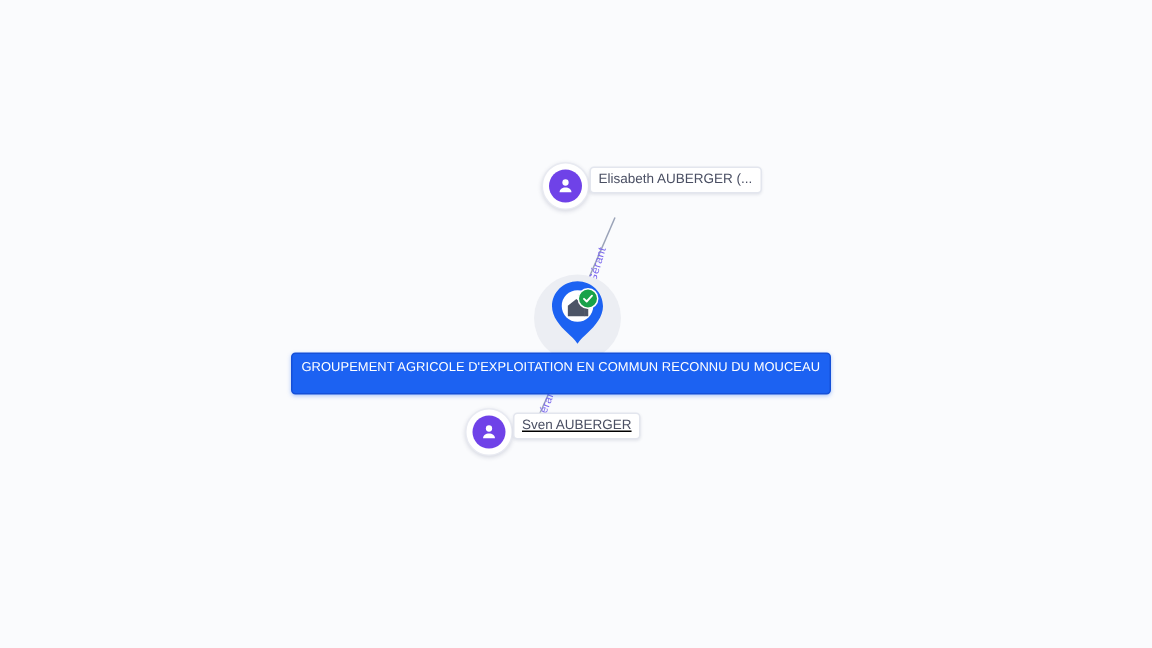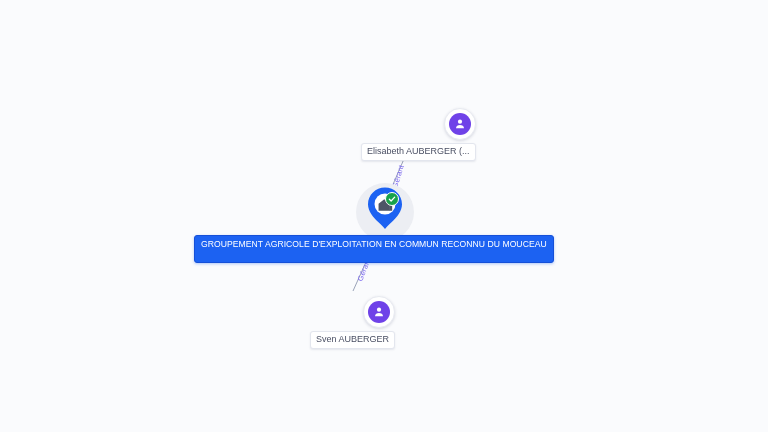--- a/index.html
+++ b/index.html
@@ -49,22 +49,22 @@
   #edge-label-sven {
     left: 352px;
     top: 265px;
     transform: rotate(-69deg);
   }
 
   
   .person-node {
     position: absolute;
     display: flex;
-    flex-direction: column;
-    align-items: flex-end;
+    flex-direction: row;
+    align-items: flex-start;
   }
   .person-avatar-outer {
     width: 32px;
     height: 32px;
     border-radius: 50%;
     background: #ffffff;
     border: 1px solid #e8eaf1;
     box-shadow: 0 1px 3px rgba(40,50,90,.17);
     display: flex;
     align-items: center;
@@ -90,21 +90,21 @@
     padding: 2px 5px 3px 5px;
     font-size: 9px;
     line-height: 11px;
     color: #4a4f63;
     white-space: nowrap;
     box-shadow: 0 1px 2px rgba(40,50,90,.10);
     font-family: "Liberation Sans", sans-serif;
   }
 
   #node-elisabeth { left: 361px; top: 108px; }
-  #node-sven      { left: 310px; top: 296px; }
+  #node-sven      { left: 310px; top: 272px; text-decoration: underline; }
   #node-elisabeth .node-label { margin-left: 0; }
 
   
   #node-company {
     position: absolute;
     left: 356px;
     top: 183px;
     width: 58px;
     height: 58px;
   }

